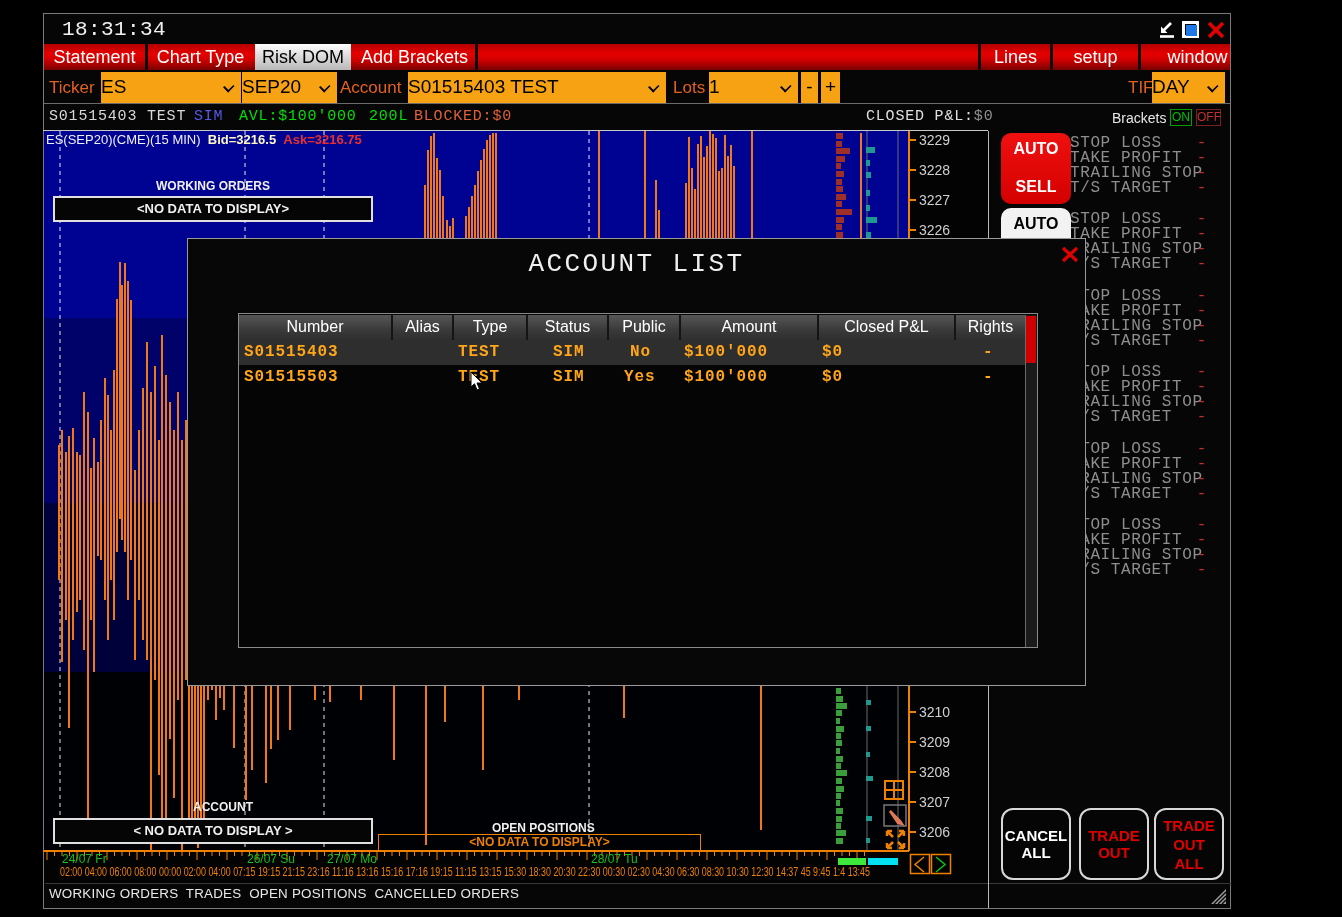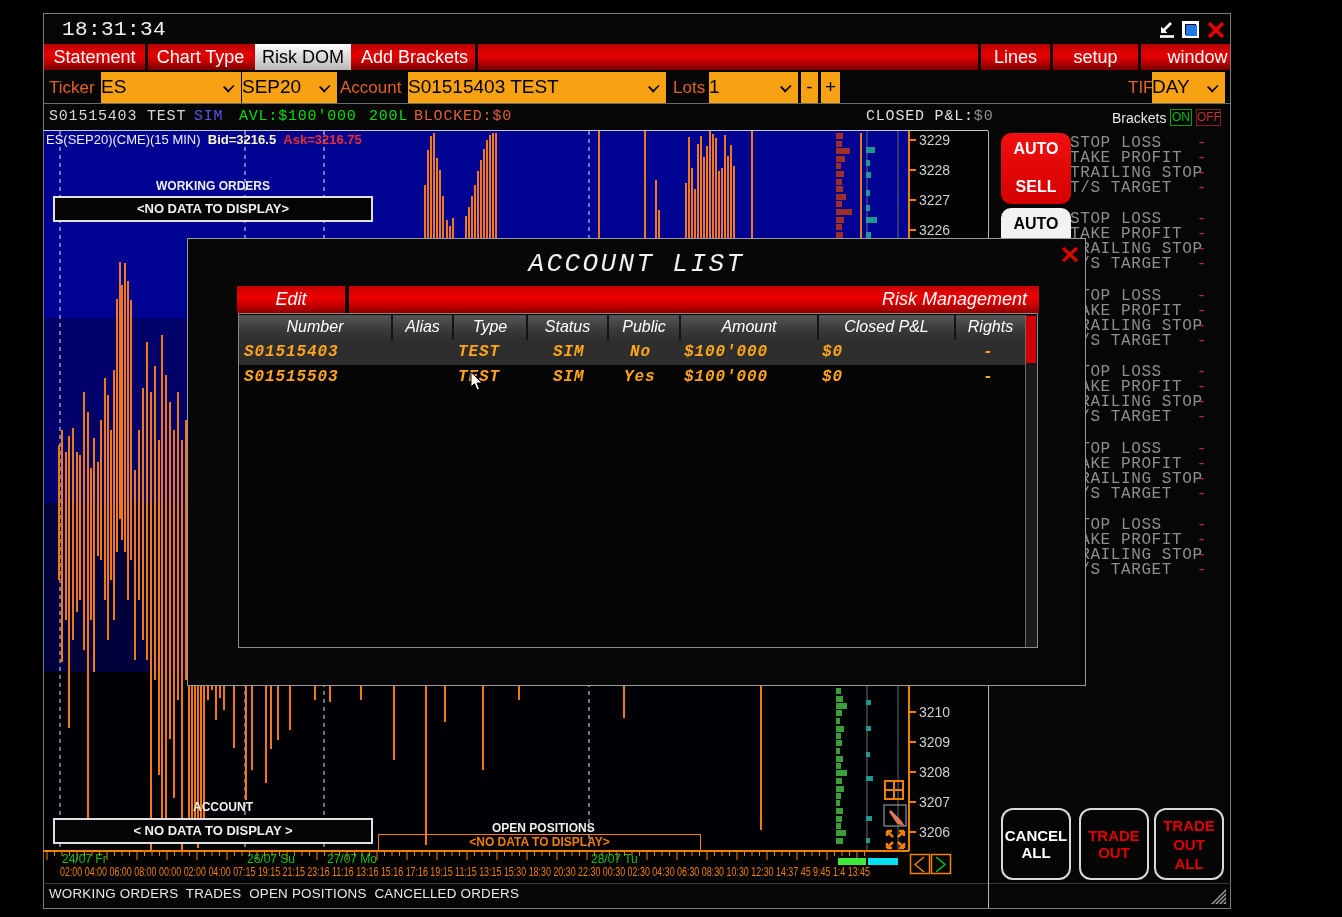--- a/index.html
+++ b/index.html
@@ -24,21 +24,21 @@
 
 .ndbox { position:absolute; background:#050505; border:2px solid #E0E0E0; color:#F0F0F0; font-size:13px; font-weight:bold; text-align:center; }
 .clabel { position:absolute; color:#F0F0F0; font-size:12px; font-weight:bold; }
 
 #rpanel { position:absolute; left:988px; top:131px; width:242px; height:777px; border-left:1px solid #B8B8B8; }
 .brow { position:absolute; left:81px; width:137px; height:13px; font-family:"Liberation Mono",monospace; font-weight:normal; font-size:16px; letter-spacing:0.6px; color:#8E8E8E; }
 .brow .bdash { position:absolute; right:0; color:#C03030; }
 .abtn { position:absolute; left:12px; width:70px; border-radius:10px; text-align:center; font-weight:bold; font-size:16px; }
 .bbtn { position:absolute; width:70px; height:72px; border:2px solid #D8D8D8; border-radius:12px; background:#050505; text-align:center; font-weight:bold; font-size:15px; color:#fff; display:flex; align-items:center; justify-content:center; }
 
-#dlg { position:absolute; left:187px; top:238px; width:899px; height:448px; background:#070707; border:1px solid #9a9a9a; z-index:5;font-style:italic; }
+#dlg { position:absolute; left:187px; top:238px; width:899px; height:448px; background:#070707; border:1px solid #9a9a9a; z-index:5; }
 #dtitle { position:absolute; left:0; right:0; top:10px; text-align:center; font-size:26px; letter-spacing:2.4px; color:#F0F0F0; font-weight:normal; }
 #dbar { position:absolute; left:49px; top:47px; width:802px; height:27px; background:linear-gradient(#C40000,#EE0000 40%,#D80000 60%,#8E0000); color:#fff; font-size:18px; }
 #dtable { position:absolute; left:50px; top:74px; width:800px; height:335px; border:1px solid #8a8a8a; background:#050505; }
 #dhead { position:absolute; left:0; top:1px; width:786px; height:25px; background:linear-gradient(#565656,#3a3a3a 60%,#2e2e2e); display:flex; }
 #dhead div { border-right:2px solid #141414; color:#fff; font-size:16px; text-align:center; line-height:24px; }
 .drow { position:absolute; left:0; width:786px; height:25px; font-family:"Liberation Mono",monospace; font-weight:bold; font-size:16px; letter-spacing:0.9px; color:#FFA519; line-height:25px; }
 .drow span { position:absolute; }
 </style></head><body>
 
 <div id="win">
@@ -500,25 +500,20 @@
   <div class="bbtn" style="left:12px;top:677px">CANCEL<br>ALL</div>
   <div class="bbtn" style="left:90px;top:677px;color:#E00000">TRADE<br>OUT</div>
   <div class="bbtn" style="left:165px;top:677px;color:#E00000;font-size:15px;line-height:19px">TRADE<br>OUT<br>ALL</div>
 </div>
 
 <div id="dlg">
   <div id="dtitle" class="lcd">ACCOUNT LIST</div>
   <div style="position:absolute;right:6px;top:7px;width:18px;height:17px"><svg width="18" height="17" viewBox="0 0 18 17">
         <path d="M2 2 L16 15 M16 2 L2 15" stroke="#E00000" stroke-width="3.2"></path>
       </svg></div>
-  <div id="dbar">
-    <div style="position:absolute;left:0;width:108px;text-align:center;line-height:26px">Edit</div>
-    <div style="position:absolute;left:108px;width:4px;height:27px;background:#0a0a0a"></div>
-    <div style="position:absolute;right:12px;line-height:26px">Risk Management</div>
-  </div>
   <div id="dtable">
     <div id="dhead">
       <div style="width:154px">Number</div>
       <div style="width:61px">Alias</div>
       <div style="width:74px">Type</div>
       <div style="width:81px">Status</div>
       <div style="width:72px">Public</div>
       <div style="width:138px">Amount</div>
       <div style="width:137px">Closed P&amp;L</div>
       <div style="width:69px;border-right:none">Rights</div>

